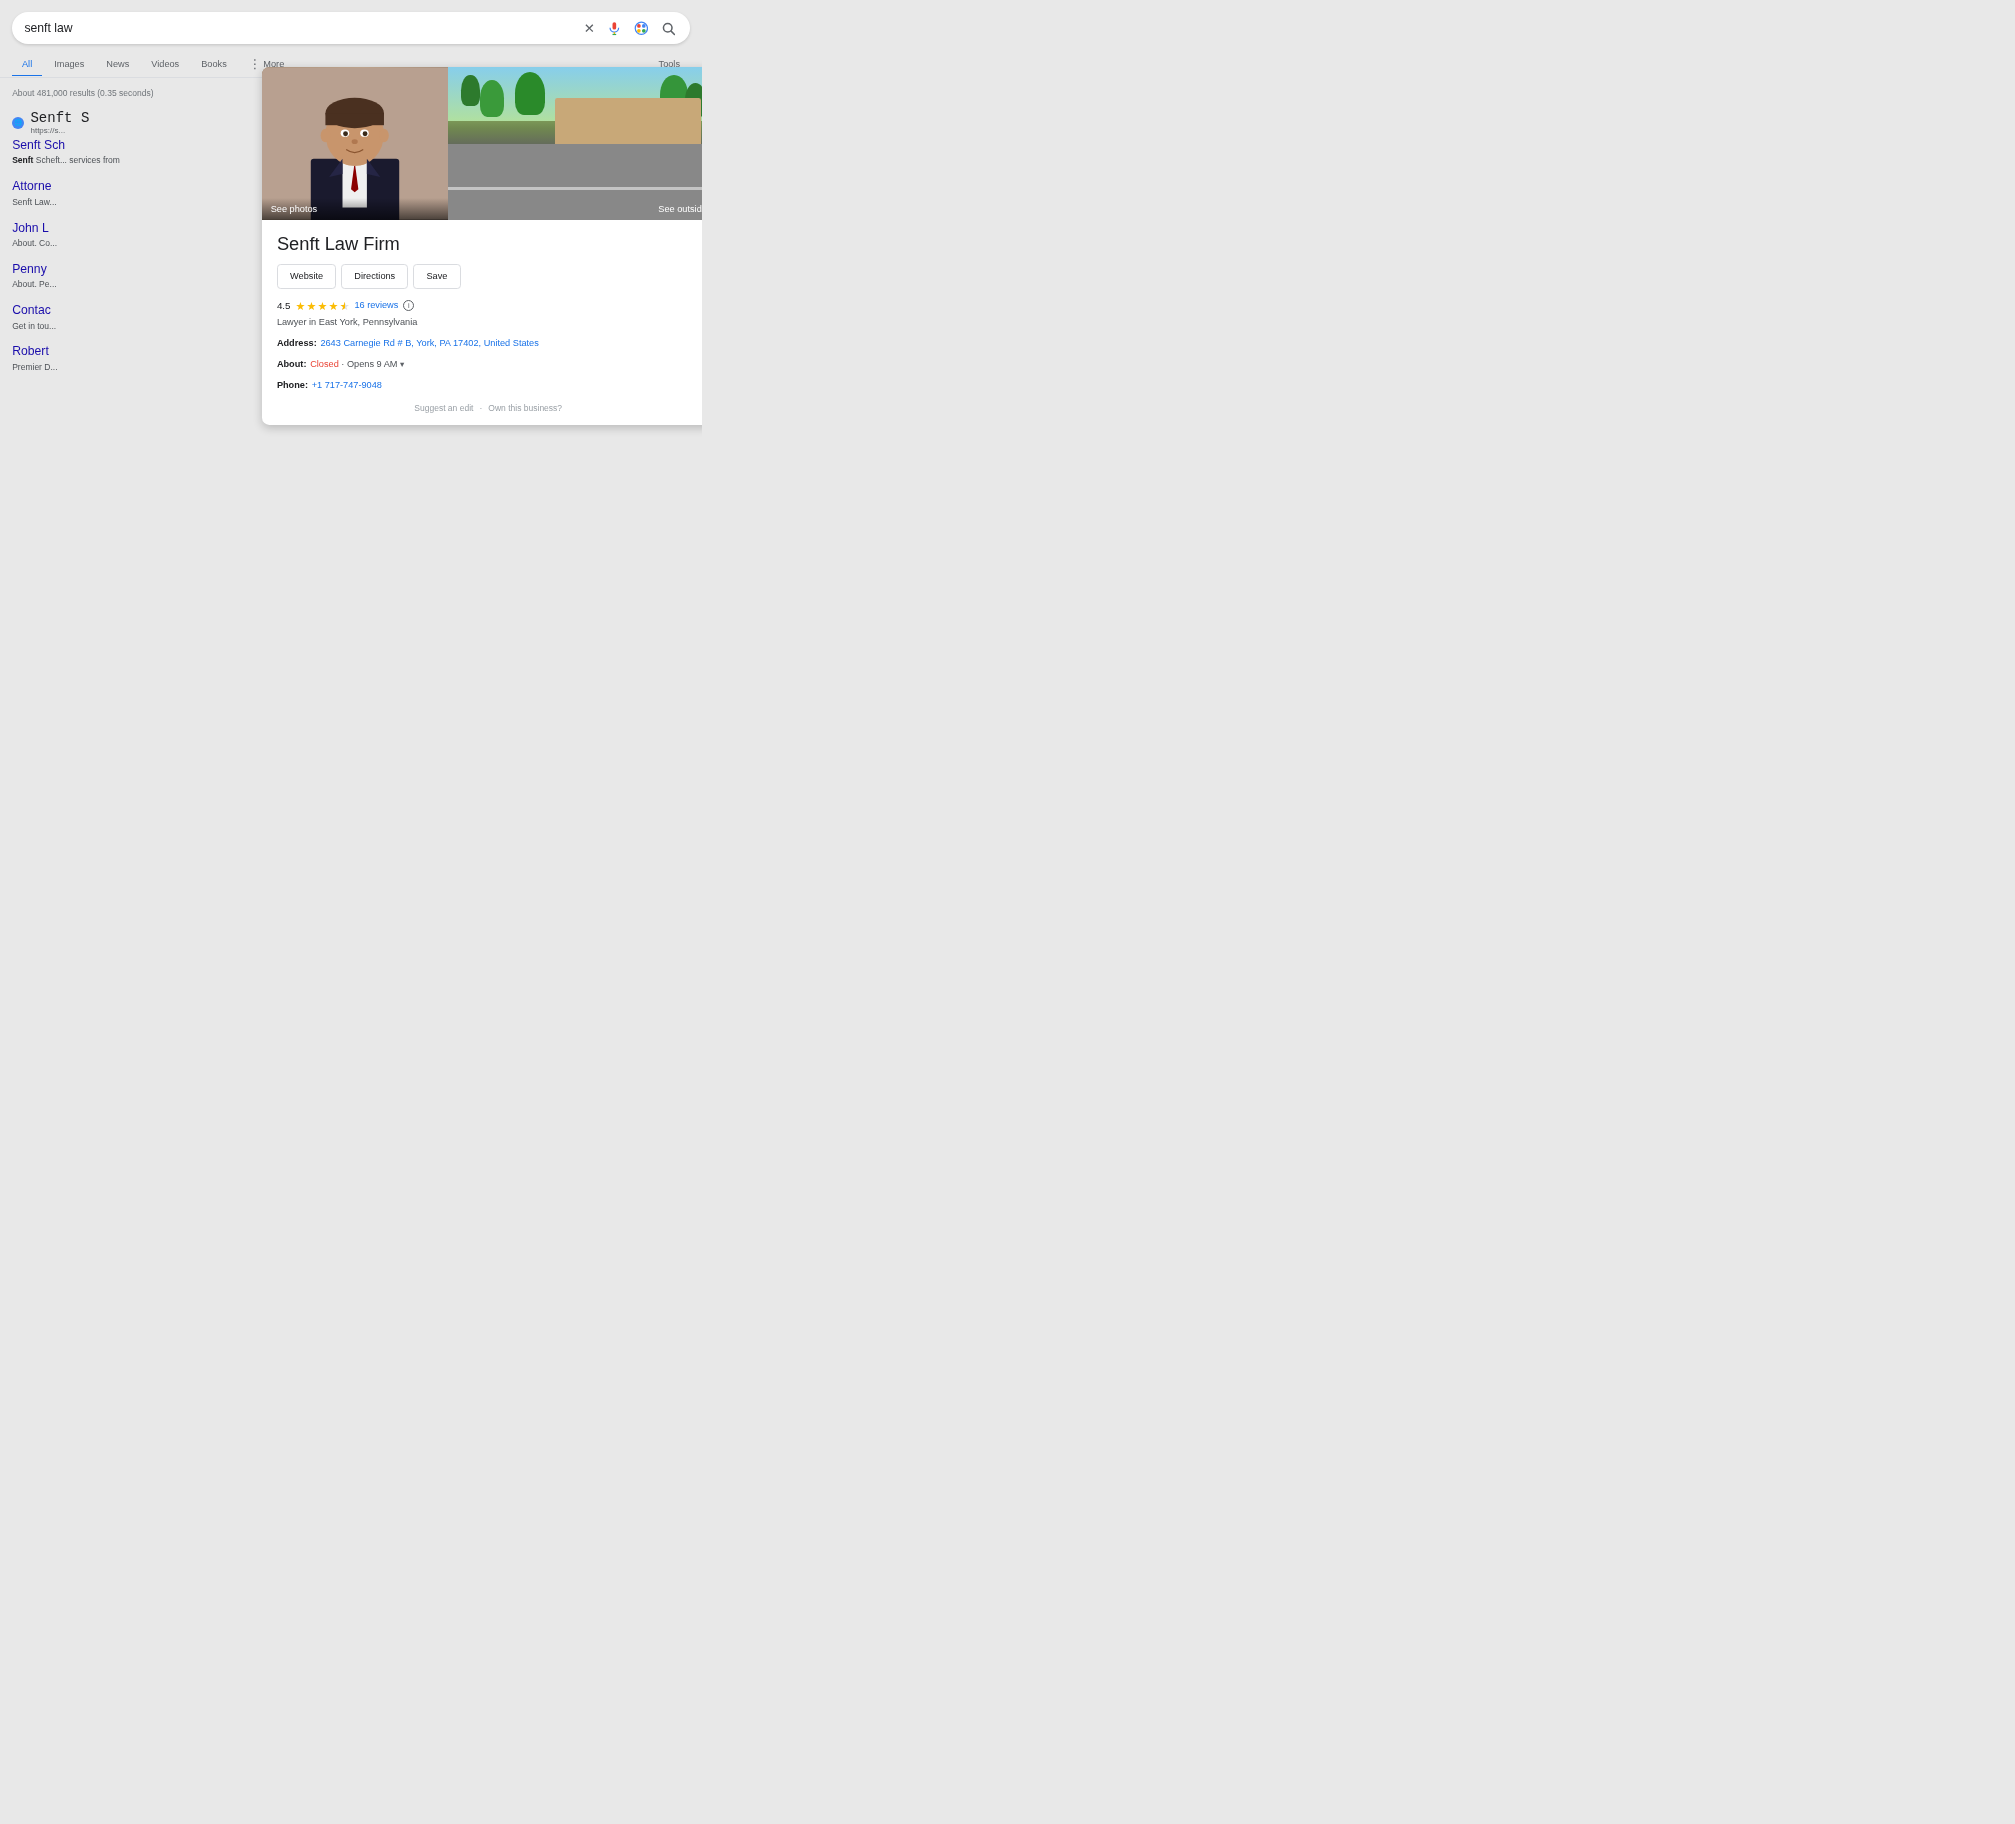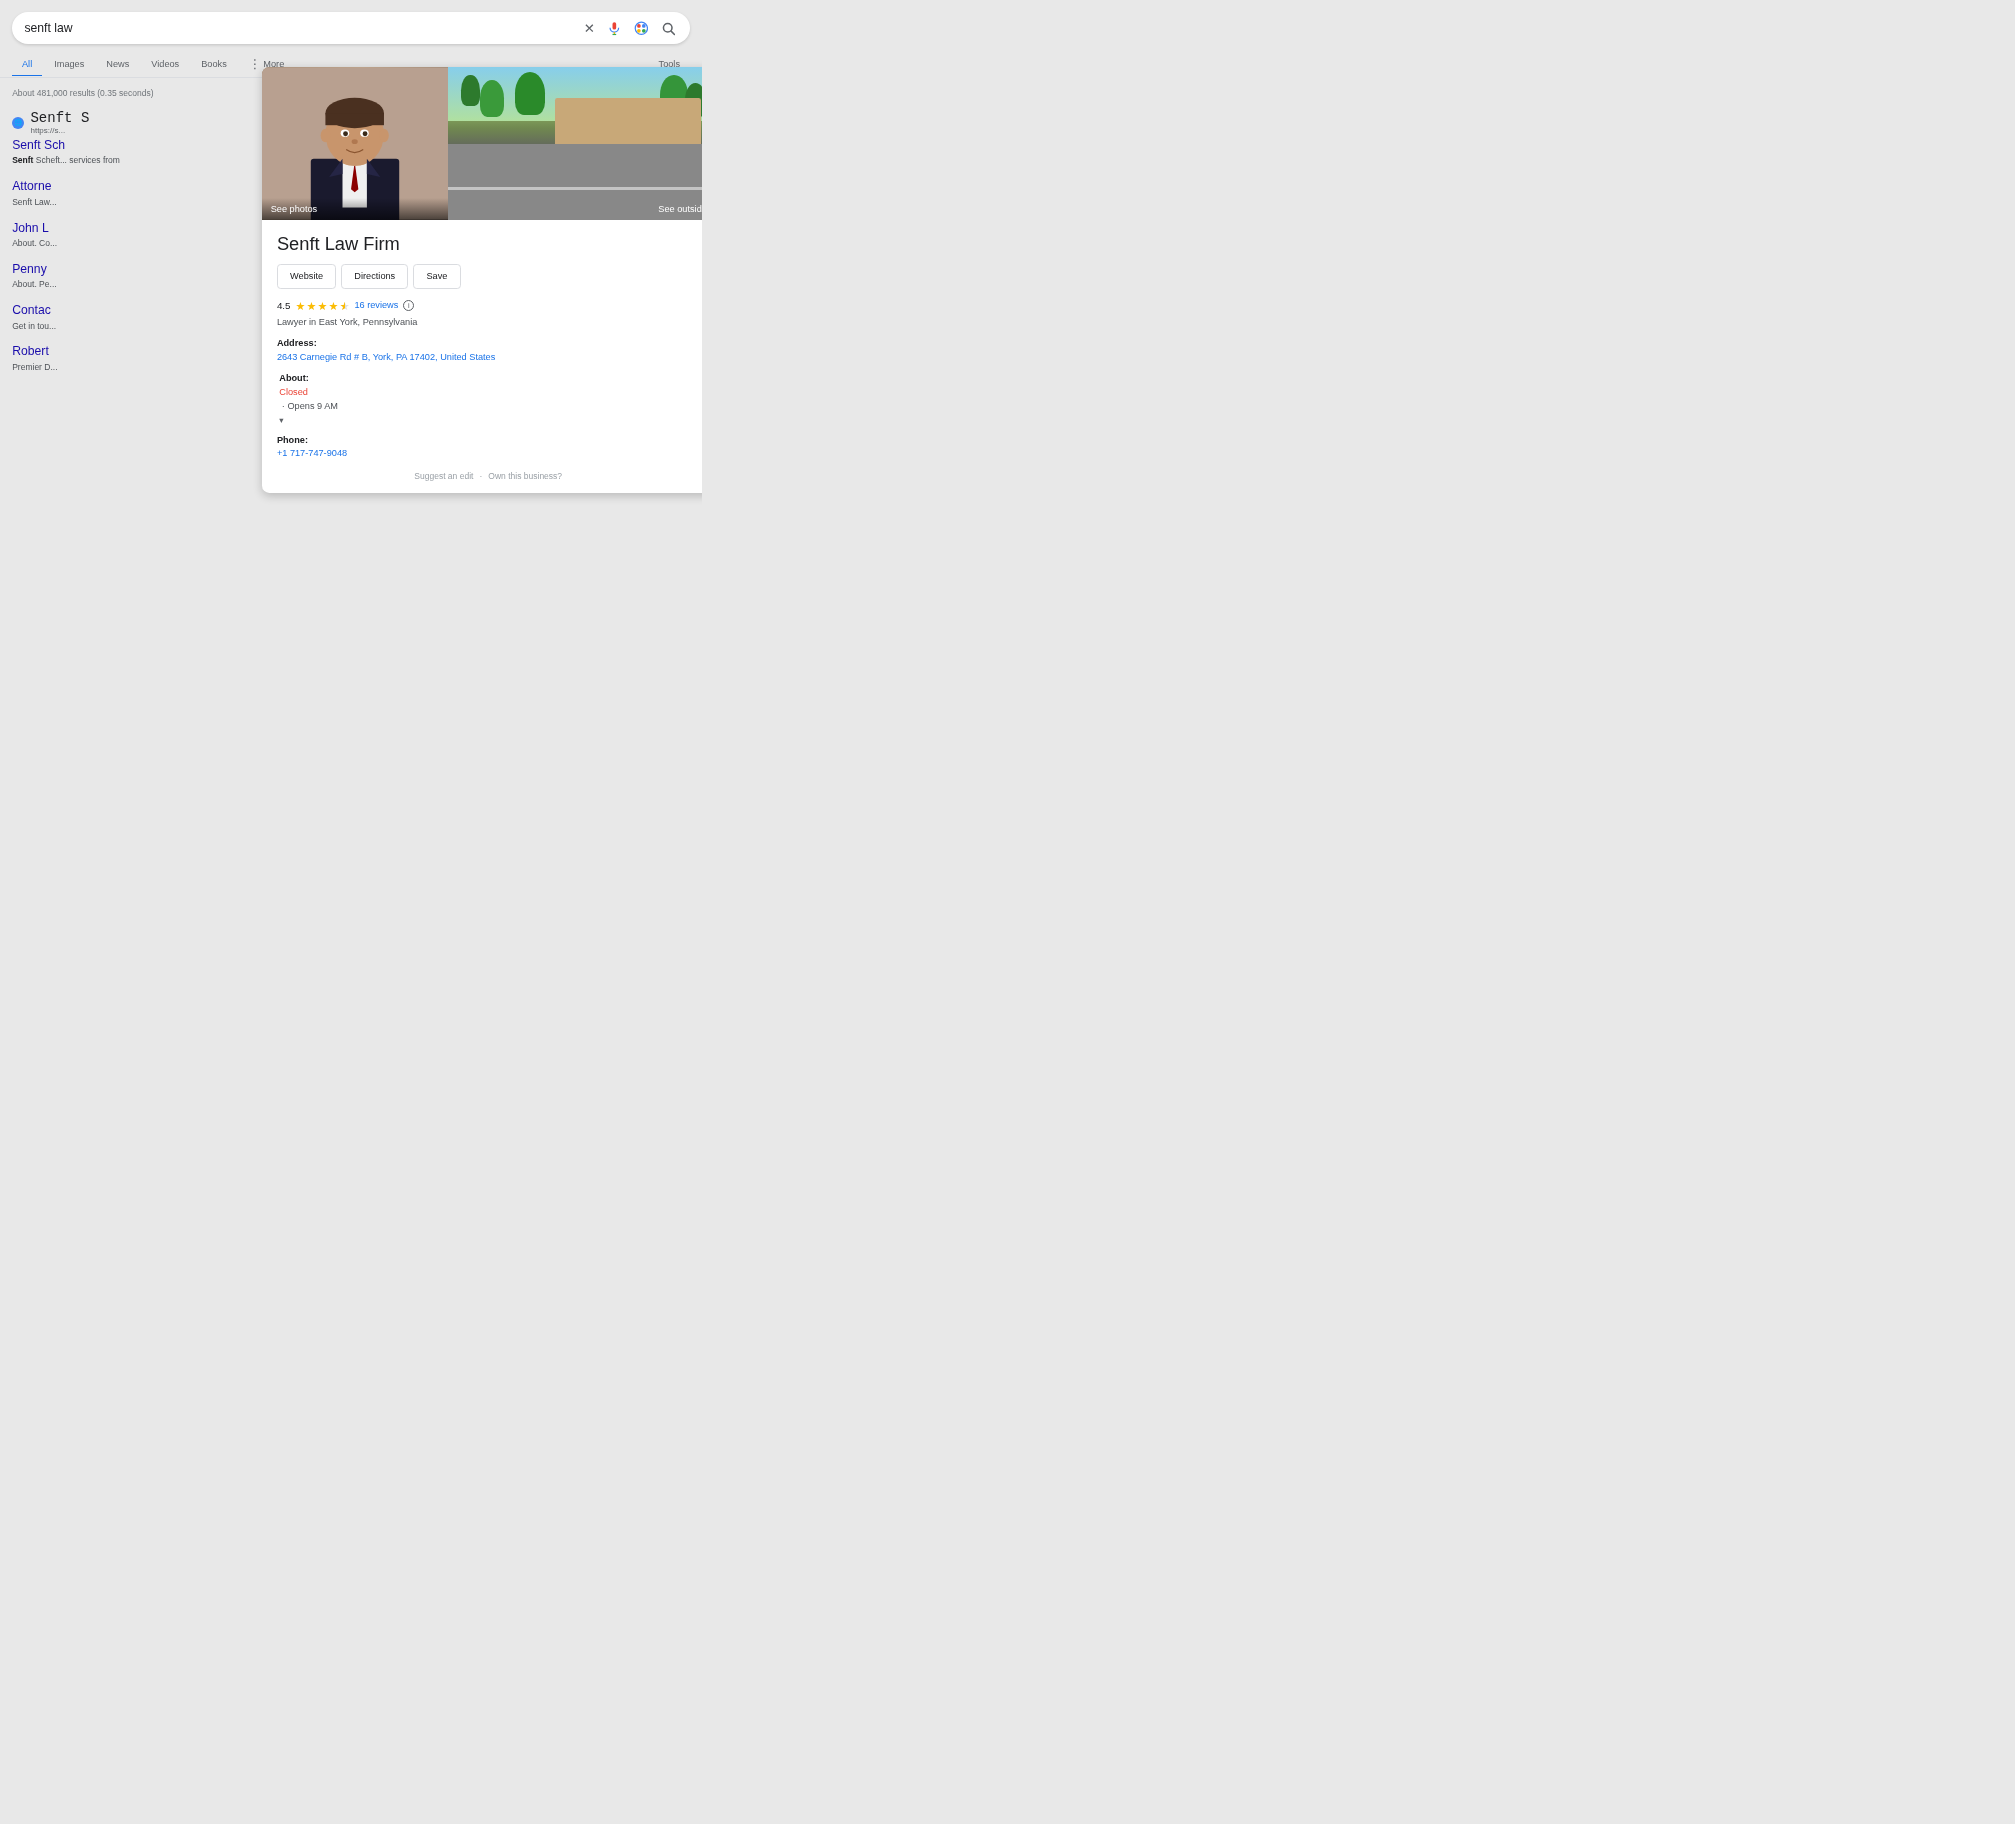--- a/index.html
+++ b/index.html
@@ -332,21 +332,20 @@
       margin-bottom: 9.8px;
     }
 
     
     .info-row {
       display: flex;
       align-items: baseline;
       margin-bottom: 7.3px;
       font-size: 9.2px;
       line-height: 1.5;
-      flex-direction: column;
     }
     .info-label {
       font-weight: 700;
       color: #202124;
       margin-right: 3.7px;
       white-space: nowrap;
     }
     .info-link {
       color: #1a73e8;
       text-decoration: none;

